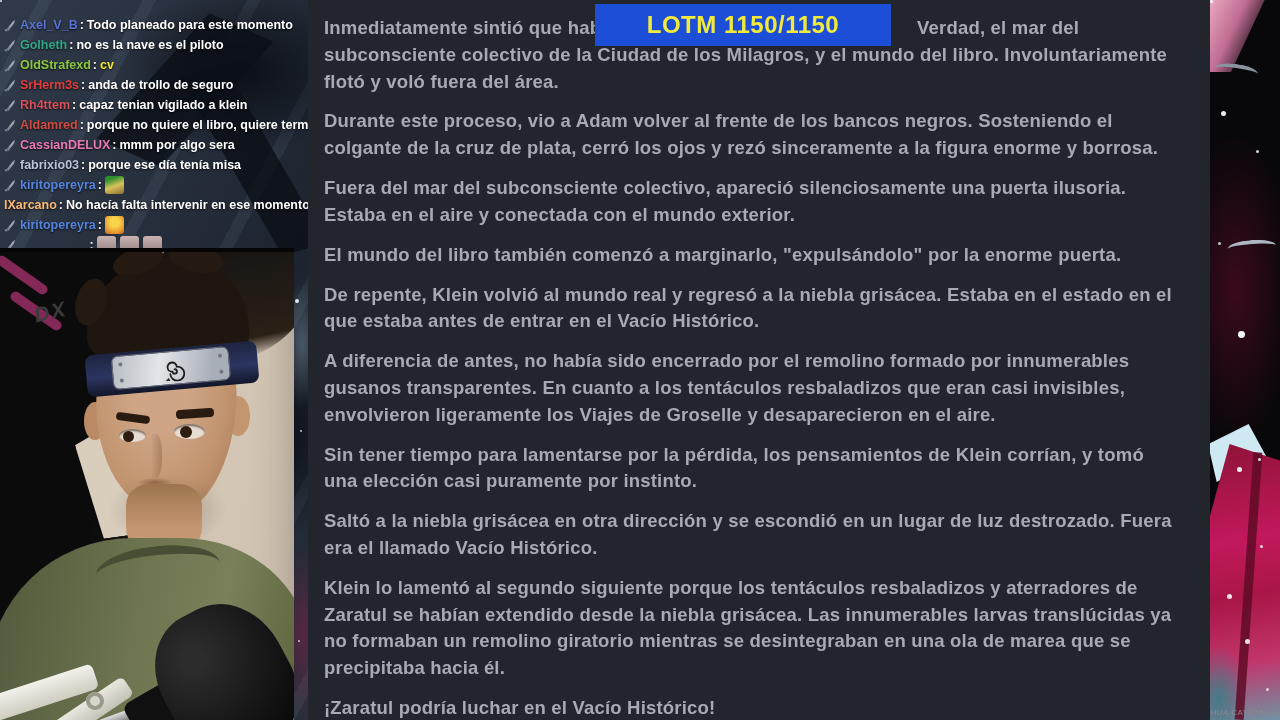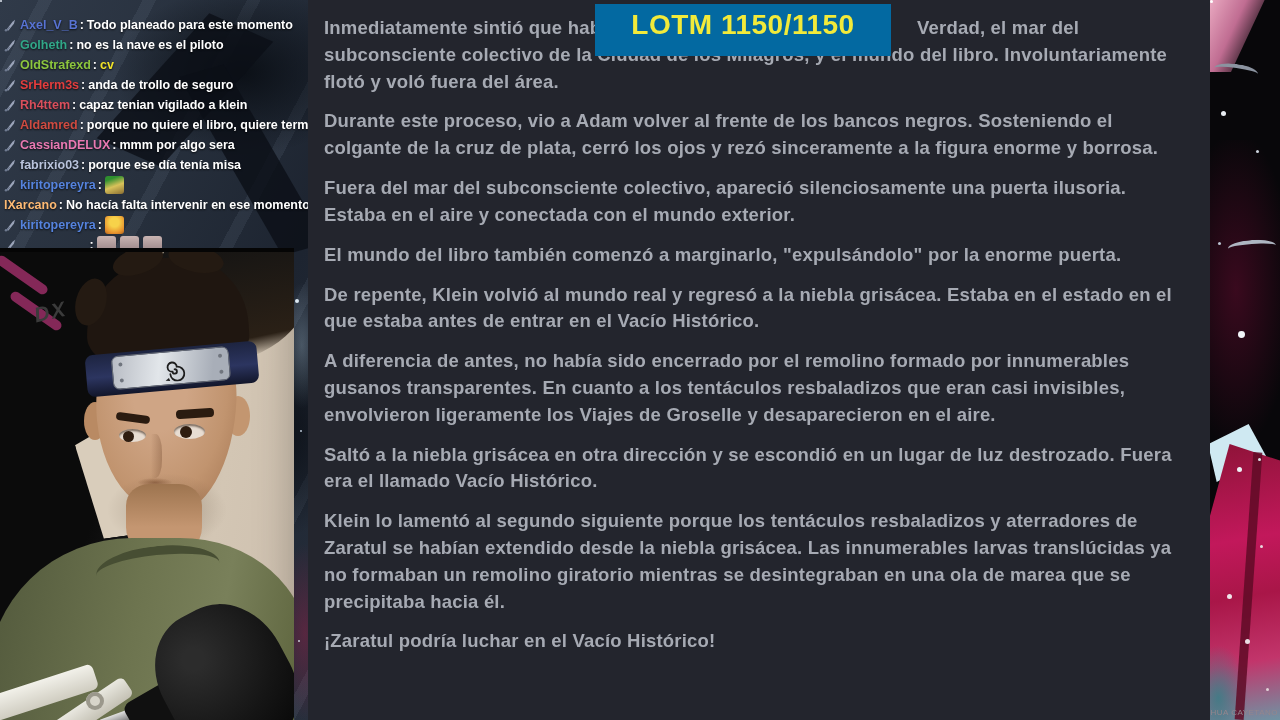--- a/index.html
+++ b/index.html
@@ -109,22 +109,22 @@
     background:linear-gradient(#e0e0e0,#7e7e7e);}
   .arm-clamp{left:128px;top:436px;width:62px;height:42px;border-radius:8px;transform:rotate(-30deg);background:#101010;}
 
   
   .reader{position:absolute;left:308px;top:0;width:902px;height:720px;background:#23252d;
     padding:15px 34px 8px 16px;overflow:hidden;font-weight:bold;}
   .reader p{margin:0 0 13px 0;font-size:18.5px;line-height:1.45;color:#a6aab3;letter-spacing:.2px;}
   .cover-gap{display:inline-block;width:300px;height:1px;}
 
   
-  .title-overlay{position:absolute;left:595px;top:4px;width:296px;height:52px;background:#0369a1;
-    color:#f2ea3a;font-weight:700;font-size:28px;line-height:42px;text-align:center;
+  .title-overlay{position:absolute;left:595px;top:4px;width:296px;height:42px;background:#1d4ed8;
+    color:#f2ea3a;font-weight:700;font-size:24px;line-height:42px;text-align:center;
     letter-spacing:.5px;z-index:40;}
 
   
   .bg-right{position:absolute;left:1210px;top:0;width:70px;height:720px;background:#08070a;overflow:hidden;}
   .pink-top{position:absolute;left:0;top:0;width:70px;height:72px;
     background:linear-gradient(115deg,#e9a8c0 0%,#c06d92 35%,transparent 70%);
     clip-path:polygon(0 0,78% 0,30% 100%,0 100%);}
   .maroon-glow{position:absolute;left:-10px;top:140px;width:90px;height:300px;
     background:radial-gradient(ellipse at 40% 50%,rgba(70,10,35,.8),transparent 75%);}
   .wing{position:absolute;border-top:4px solid #8b93a0;border-radius:50% 50% 0 0;height:14px;}
@@ -330,20 +330,21 @@
   </div>
 
   <div class="reader">
     <div>
         <p><span>Inmediatamente sintió que había</span><span class="cover-gap"></span><span>Verdad, el mar del subconsciente colectivo de la Ciudad de los Milagros, y el mundo del libro. Involuntariamente flotó y voló fuera del área.</span></p>
         <p>Durante este proceso, vio a Adam volver al frente de los bancos negros. Sosteniendo el colgante de la cruz de plata, cerró los ojos y rezó sinceramente a la figura enorme y borrosa.</p>
         <p>Fuera del mar del subconsciente colectivo, apareció silenciosamente una puerta ilusoria. Estaba en el aire y conectada con el mundo exterior.</p>
         <p>El mundo del libro también comenzó a marginarlo, "expulsándolo" por la enorme puerta.</p>
         <p>De repente, Klein volvió al mundo real y regresó a la niebla grisácea. Estaba en el estado en el que estaba antes de entrar en el Vacío Histórico.</p>
         <p>A diferencia de antes, no había sido encerrado por el remolino formado por innumerables gusanos transparentes. En cuanto a los tentáculos resbaladizos que eran casi invisibles, envolvieron ligeramente los Viajes de Groselle y desaparecieron en el aire.</p>
+        <p>Sin tener tiempo para lamentarse por la pérdida, los pensamientos de Klein corrían, y tomó una elección casi puramente por instinto.</p>
         <p>Saltó a la niebla grisácea en otra dirección y se escondió en un lugar de luz destrozado. Fuera era el llamado Vacío Histórico.</p>
         <p>Klein lo lamentó al segundo siguiente porque los tentáculos resbaladizos y aterradores de Zaratul se habían extendido desde la niebla grisácea. Las innumerables larvas translúcidas ya no formaban un remolino giratorio mientras se desintegraban en una ola de marea que se precipitaba hacia él.</p>
         <p>¡Zaratul podría luchar en el Vacío Histórico!</p>
       </div>
   </div>
 
   <div class="title-overlay">LOTM 1150/1150</div>
 
   <div class="bg-right">
     <div class="pink-top"></div>

